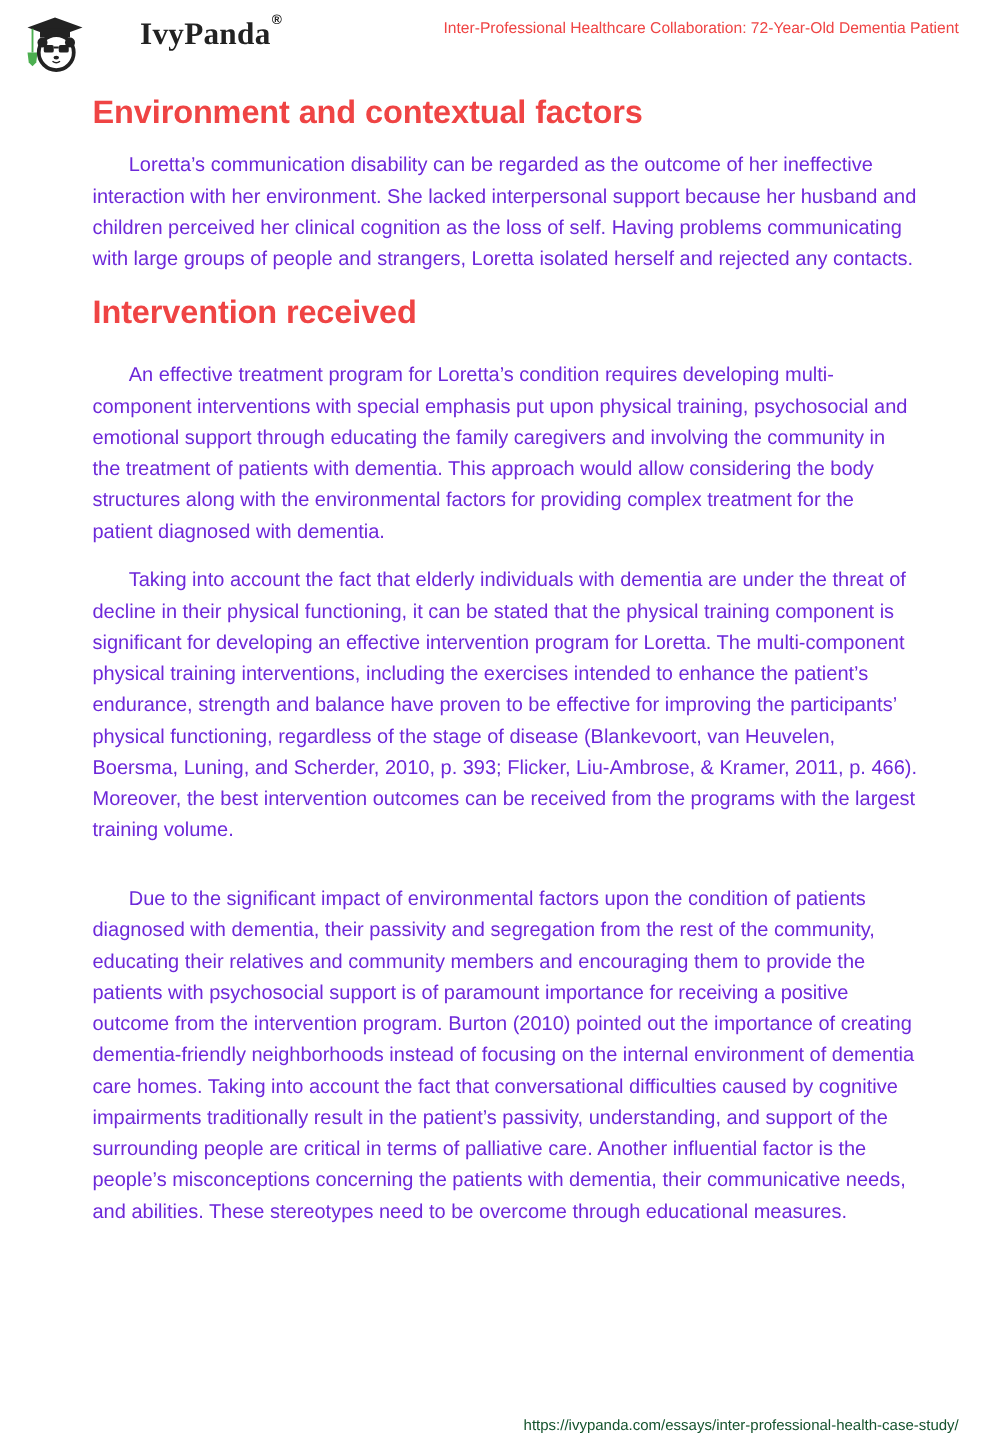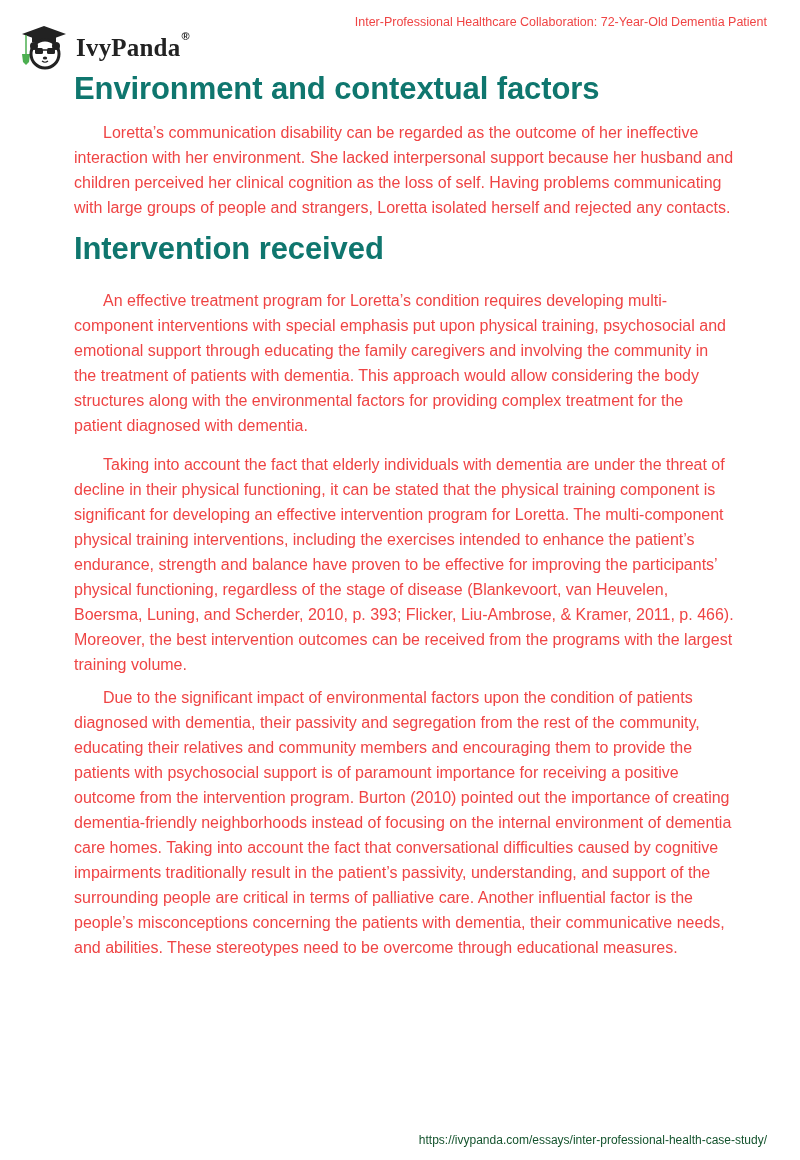--- a/index.html
+++ b/index.html
@@ -18,23 +18,24 @@
     .header {
       position: absolute;
       top: 0;
       left: 0;
       width: 800px;
       height: 56px;
     }
     .logo {
       position: absolute;
       left: 18px;
-      top: 24px;
+      top: 12px;
       display: flex;
-      align-items: center;
+      align-items: flex-start;
+      gap: 36px;
     }
     .logo-icon {
       width: 52px;
       height: 46px;
       display: block;
     }
     .logo-text {
       font-family: "Liberation Serif", serif;
       font-weight: bold;
       font-size: 25px;
@@ -62,39 +63,39 @@
     }
     .content {
       position: absolute;
       left: 74px;
       top: 72px;
       width: 660px;
     }
     h2 {
       font-family: "Liberation Sans", sans-serif;
       font-weight: bold;
-      font-size: 31px;
-      color: #0f766e;
+      font-size: 26px;
+      color: #ef4444;
       margin: 0;
       line-height: 34px;
       letter-spacing: -0.1px;
     }
     p {
       margin: 0;
       font-size: 16px;
       line-height: 25px;
-      color: #ef4444;
+      color: #6d28d9;
       text-indent: 29px;
     }
     .h-env { margin-top: 0; }
     .p-env { margin-top: 14px; }
     .h-int { margin-top: 12px; }
     .p-int1 { margin-top: 22px; }
     .p-int2 { margin-top: 14px; }
-    .p-int3 { margin-top: 8px; }
+    .p-int3 { margin-top: 30px; }
     .footer-url {
       position: absolute;
       right: 33px;
       top: 1133px;
       font-size: 12px;
       color: #14532d;
       white-space: nowrap;
     }
   </style>
 </head>

